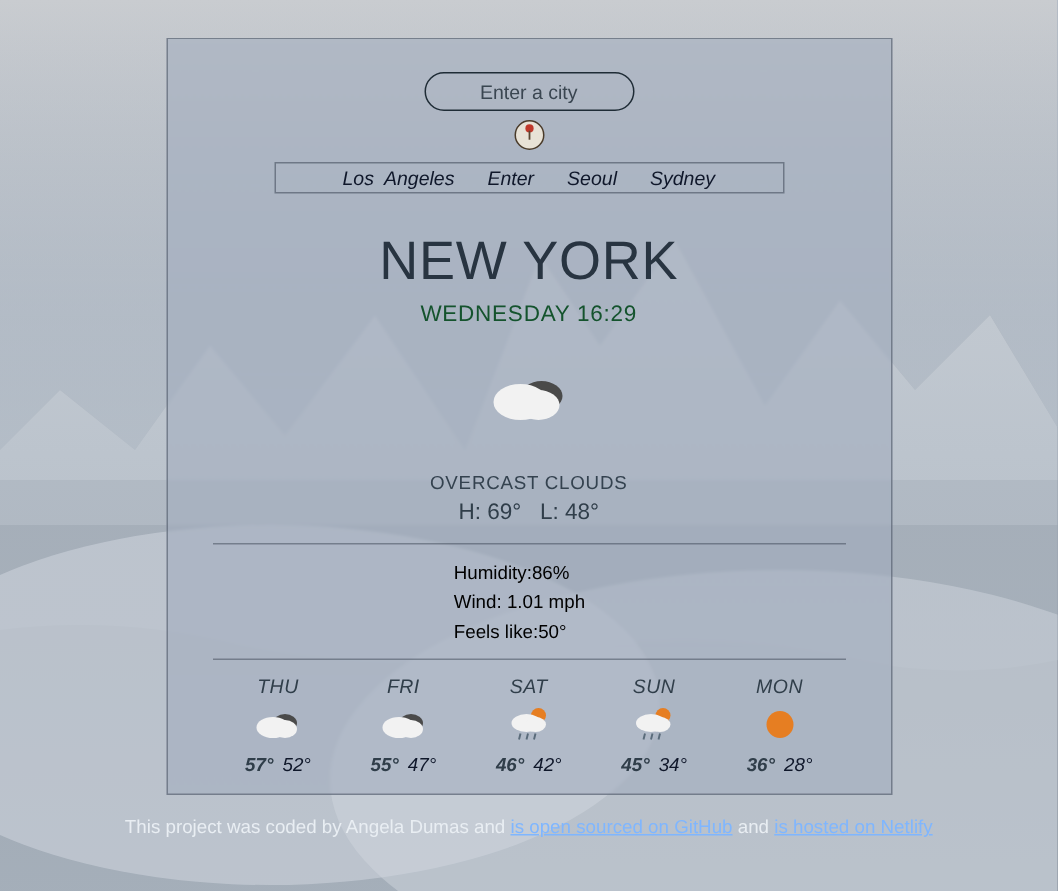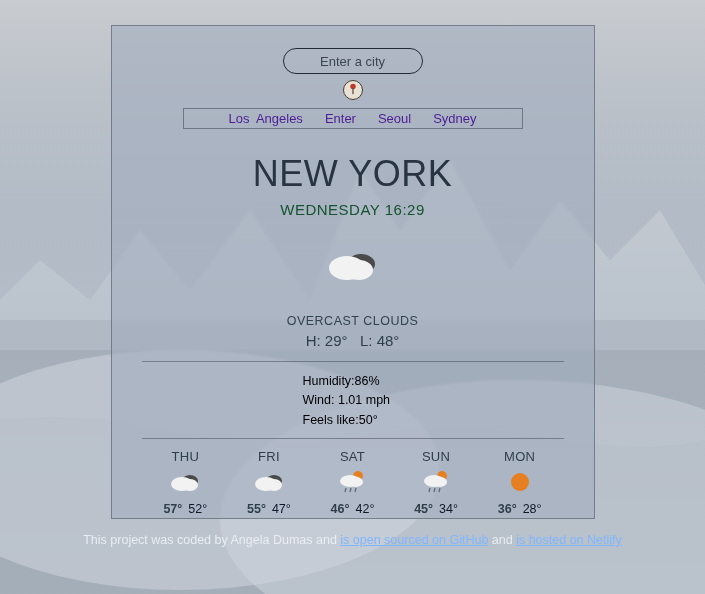--- a/index.html
+++ b/index.html
@@ -16,21 +16,21 @@
     z-index: 0;
   }
   .bg svg { width: 100%; height: 100%; display: block; }
   .card {
     position: relative;
     z-index: 1;
     width: 484px;
     margin: 25px auto 0 auto;
     background: rgba(160,172,190,0.55);
     border: 1px solid rgba(60,70,84,0.5);
-    padding: 22px 30px 2px 30px;
+    padding: 22px 30px 12px 30px;
     color: #32414e;
     text-align: center;
     backdrop-filter: blur(1px);
   }
   .search-input {
     width: 140px;
     height: 26px;
     border: 1.5px solid #1f2c36;
     border-radius: 14px;
     background: rgba(255,255,255,0.0);
@@ -54,21 +54,22 @@
   .loc-btn svg { width: 10px; height: 12px; }
   .quick-cities {
     width: 340px;
     margin: 0 auto 24px auto;
     border: 1px solid rgba(60,70,84,0.55);
     padding: 2px 0;
     display: flex;
     justify-content: center;
     gap: 22px;
     font-size: 13px;
-    color: #4c1d95;
+    color: #0f172a;
+    font-style: italic;
   }
   .quick-cities span { cursor: pointer; white-space: pre; }
   .city-name {
     font-size: 36px;
     font-weight: 400;
     letter-spacing: 0.5px;
     color: #283441;
     margin-bottom: 6px;
   }
   .datetime {
@@ -105,23 +106,24 @@
     text-align: left;
     width: 220px;
     margin: 0 auto 8px auto;
     font-size: 12.5px;
     line-height: 1.55;
     color: #000000;
     padding-left: 60px;
   }
   .forecast {
     display: flex;
-    justify-content: space-between;
+    justify-content: center;
     margin-top: 4px;
     padding: 0 2px;
+    font-style: italic;
   }
   .fday {
     flex: 1;
     text-align: center;
     font-size: 13px;
     color: #303e4a;
   }
   .fday .dname { margin-bottom: 6px; letter-spacing: 0.3px; }
   .fday .ficon { display: flex; justify-content: center; margin-bottom: 8px; height: 24px; align-items:center;}
   .fday .temps { font-size: 12.5px; }
@@ -200,21 +202,21 @@
         <ellipse cx="34" cy="26" rx="14" ry="10" fill="#f2f2f2"></ellipse>
       </svg>
     </span>
   </div>
 
   <div class="desc">OVERCAST CLOUDS</div>
 
 
   <div class="hilo">
     <span>H:</span>
-    <span>29°</span>
+    <span>69°</span>
     &nbsp;
     <span>L:</span>
     <span>48°</span>
   </div>
 
   <hr class="sep">
 
   <div class="details">
     <div><span>Humidity:</span><span>86%</span></div>
     <div><span>Wind:</span> <span>1.01 mph</span></div>

